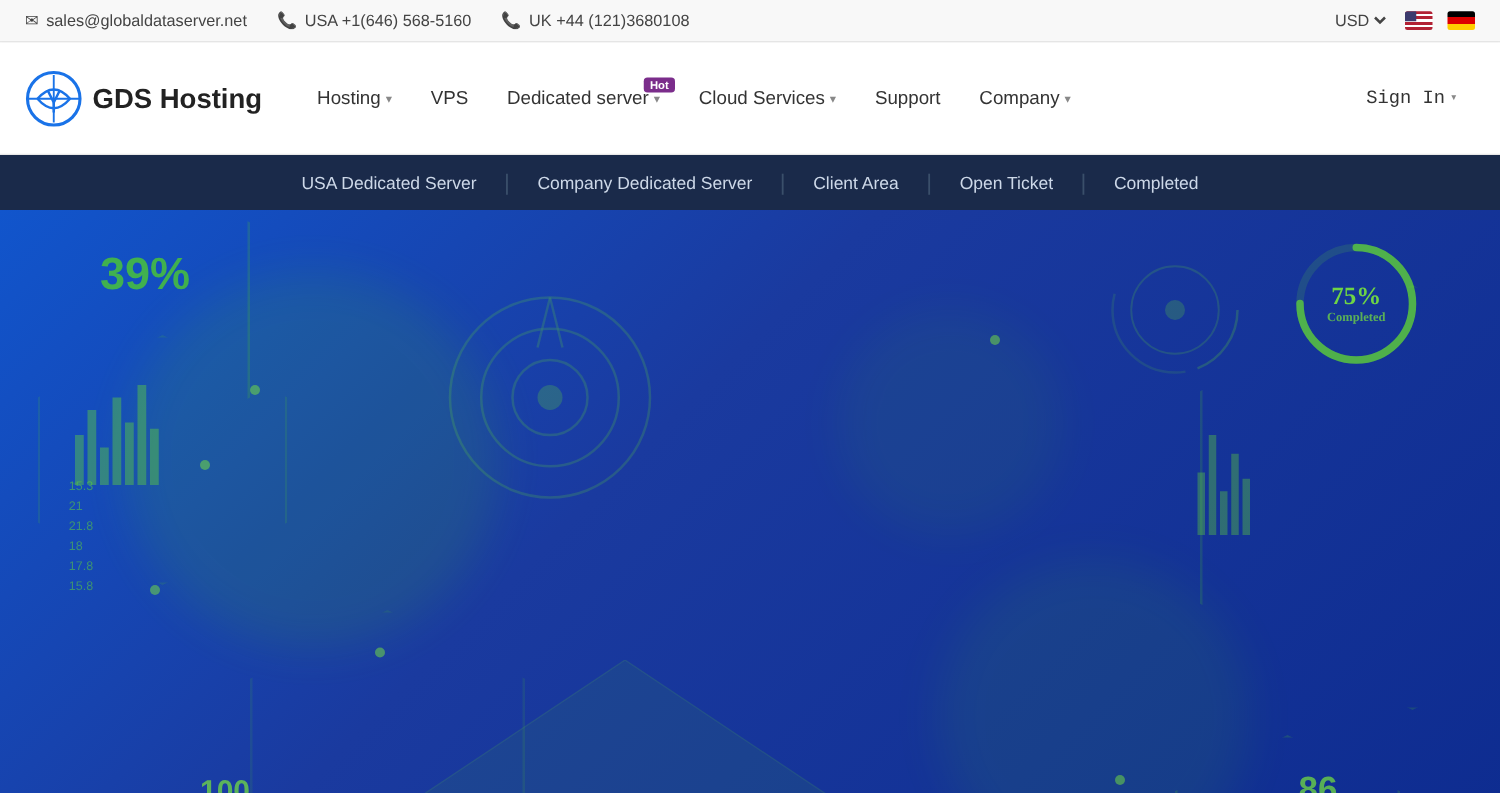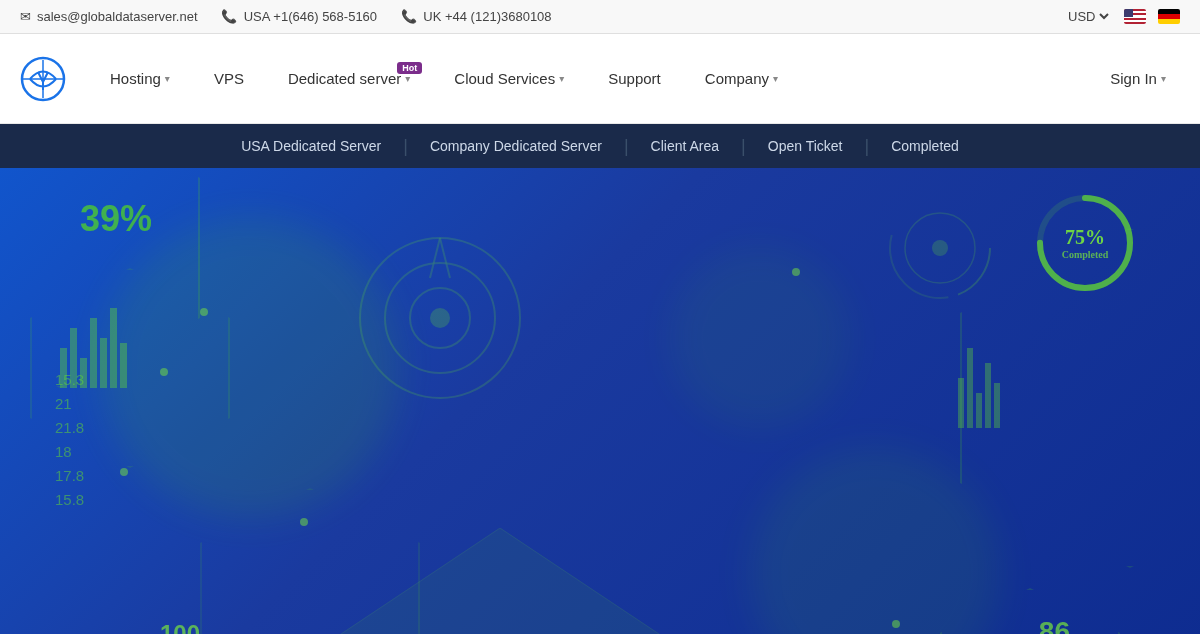--- a/index.html
+++ b/index.html
@@ -51,21 +51,21 @@
     .logo-icon {
       width: 46px;
       height: 46px;
     }
     .logo-text {
       font-size: 22px;
       font-weight: bold;
       color: #222;
     }
 
-    nav { display: flex; align-items: center; gap: 16px; flex: 1; justify-content: center; }
+    nav { display: flex; align-items: center; gap: 3px; flex: 1; justify-content: center; }
     .nav-item {
       position: relative;
       display: flex;
       align-items: center;
       gap: 4px;
       padding: 10px 14px;
       font-size: 15px;
       color: #333;
       cursor: pointer;
       white-space: nowrap;
@@ -90,20 +90,21 @@
     }
     .sign-in-btn {
       margin-left: auto;
       display: flex;
       align-items: center;
       gap: 4px;
       padding: 10px 14px;
       font-size: 15px;
       color: #333;
       cursor: pointer;
+      font-family: Liberation Mono, monospace;
     }
 
     
     .secondary-nav {
       background: #1a2a4a;
       display: flex;
       align-items: center;
       justify-content: center;
       gap: 0;
       padding: 16px 20px;
@@ -263,20 +264,21 @@
   <a class="logo" href="#">
     <svg class="logo-icon" viewBox="0 0 46 46" fill="none" xmlns="http://www.w3.org/2000/svg">
       <circle cx="23" cy="23" r="21" stroke="#1a73e8" stroke-width="2.5"></circle>
       <path d="M10 23 Q23 8 36 23" stroke="#1a73e8" stroke-width="2" fill="none"></path>
       <path d="M10 23 Q23 38 36 23" stroke="#1a73e8" stroke-width="2" fill="none"></path>
       <line x1="23" y1="4" x2="23" y2="42" stroke="#1a73e8" stroke-width="1.5"></line>
       <line x1="2" y1="23" x2="44" y2="23" stroke="#1a73e8" stroke-width="1.5"></line>
       <path d="M18 16 L23 26 L28 16" stroke="#1a73e8" stroke-width="2" fill="none"></path>
       <line x1="23" y1="26" x2="23" y2="34" stroke="#1a73e8" stroke-width="2"></line>
     </svg>
+    <span class="logo-text">GDS Hosting</span>
   </a>
 
   <nav>
     <a class="nav-item" href="#">
       <span>Hosting</span>
       <span class="chevron">▾</span>
     </a>
     <a class="nav-item" href="#">
       <span>VPS</span>
     </a>
@@ -353,21 +355,21 @@
       <div style="width:6px;height:50px;background:rgba(100,220,50,0.35);"></div>
       <div style="width:6px;height:80px;background:rgba(100,220,50,0.35);"></div>
       <div style="width:6px;height:35px;background:rgba(100,220,50,0.35);"></div>
       <div style="width:6px;height:65px;background:rgba(100,220,50,0.35);"></div>
       <div style="width:6px;height:45px;background:rgba(100,220,50,0.35);"></div>
     </div>
 
     <span class="pct-label" style="top:30px;left:80px;font-size:36px;">39%</span>
 
     <div style="position:absolute;left:55px;top:200px;">
-      <div style="color:rgba(100,220,50,0.5);font-size:15px;line-height:1.6;">
+      <div style="color:rgba(100,220,50,0.5);font-size:10px;line-height:1.6;margin-top:14px;">
         15.3<br>21<br>21.8<br>18<br>17.8<br>15.8
       </div>
     </div>
 
     <div class="dot" style="top:140px;left:200px;"></div>
     <div class="dot" style="top:200px;left:160px;"></div>
     <div class="dot" style="top:300px;left:120px;"></div>
     <div class="dot" style="top:350px;left:300px;"></div>
     <div class="dot" style="top:100px;right:400px;"></div>
     <div class="dot" style="bottom:100px;right:300px;"></div>

